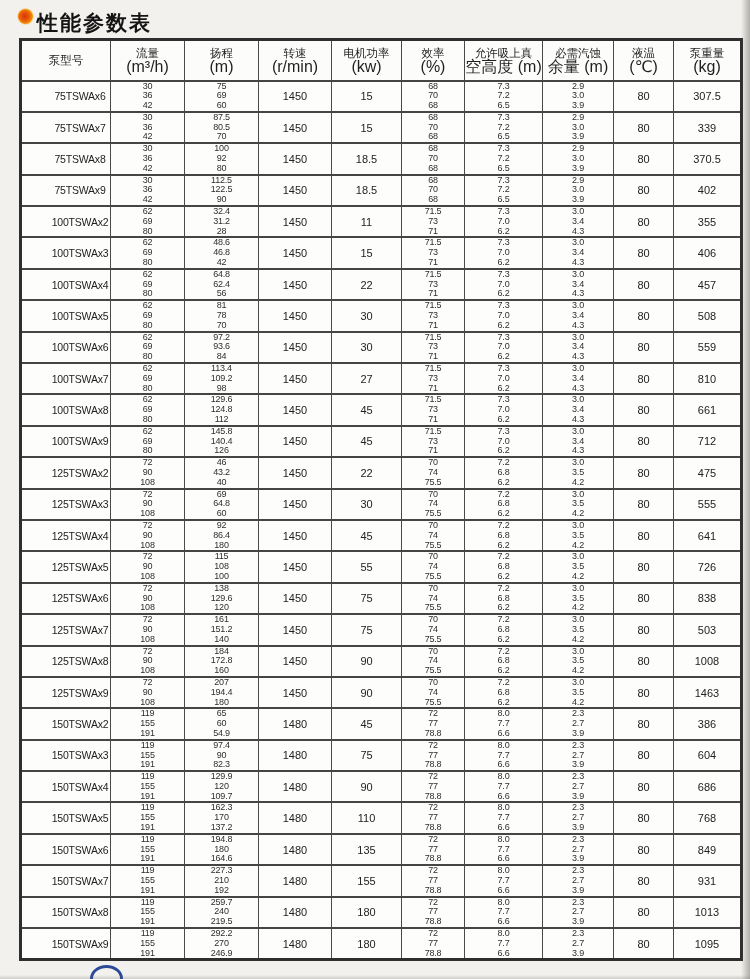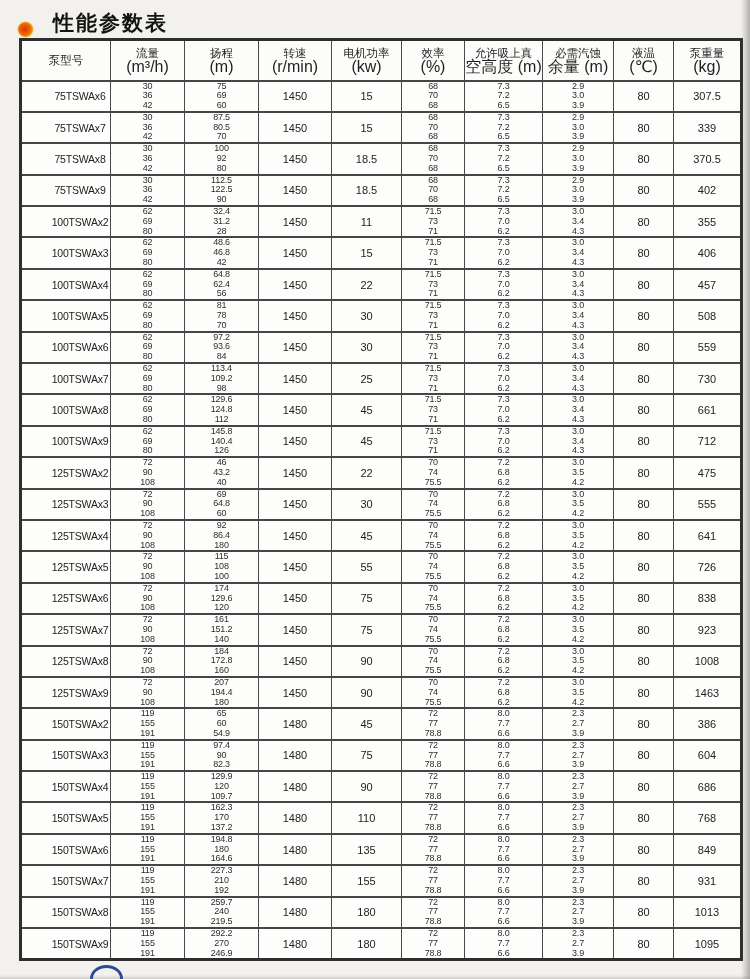--- a/index.html
+++ b/index.html
@@ -7,21 +7,21 @@
     width:750px;height:979px;position:relative;overflow:hidden;
     background:#f2f1ed;
     font-family:"Liberation Sans","DejaVu Sans",sans-serif;
   }
   
   .edge-right{position:absolute;top:0;right:0;width:9px;height:100%;
     background:linear-gradient(to right,rgba(120,118,112,0),rgba(96,94,88,.45));}
   .edge-bottom{position:absolute;left:0;bottom:0;width:100%;height:4px;
     background:linear-gradient(to bottom,rgba(120,118,112,0),rgba(96,94,88,.25));}
 
-  .title-row{position:absolute;left:18px;top:9px;display:flex;align-items:flex-end;gap:20px;}
+  .title-row{position:absolute;left:18px;top:9px;display:flex;align-items:flex-start;gap:4px;}
   .bullet{width:15px;height:15px;border-radius:50%;
     background:radial-gradient(circle at 45% 48%, #d93708 0%, #e85c08 40%, #f59300 68%, #fcc32a 100%);
     box-shadow:0 0 0 1px rgba(250,190,40,.35);}
   .page-title{font-size:21px;font-weight:bold;color:#141414;letter-spacing:2px;}
 
   table{
     position:absolute;left:19px;top:38px;width:722px;height:748px;
     border-collapse:collapse;table-layout:fixed;background:#fdfdfb;
     border:3px solid #2e2e2e;
   }
@@ -400,38 +400,38 @@
           <div>62</div>
           <div>69</div>
           <div>80</div>
         </td>
         <td class="triple">
           <div>113.4</div>
           <div>109.2</div>
           <div>98</div>
         </td>
         <td class="single">1450</td>
-        <td class="single">25</td>
+        <td class="single">27</td>
         <td class="triple">
           <div>71.5</div>
           <div>73</div>
           <div>71</div>
         </td>
         <td class="triple">
           <div>7.3</div>
           <div>7.0</div>
           <div>6.2</div>
         </td>
         <td class="triple">
           <div>3.0</div>
           <div>3.4</div>
           <div>4.3</div>
         </td>
         <td class="single">80</td>
-        <td class="single">730</td>
+        <td class="single">810</td>
       </tr>
       <tr>
         <td class="model">100TSWAx8</td>
         <td class="triple">
           <div>62</div>
           <div>69</div>
           <div>80</div>
         </td>
         <td class="triple">
           <div>129.6</div>
@@ -619,21 +619,21 @@
         <td class="single">726</td>
       </tr>
       <tr>
         <td class="model">125TSWAx6</td>
         <td class="triple">
           <div>72</div>
           <div>90</div>
           <div>108</div>
         </td>
         <td class="triple">
-          <div>174</div>
+          <div>138</div>
           <div>129.6</div>
           <div>120</div>
         </td>
         <td class="single">1450</td>
         <td class="single">75</td>
         <td class="triple">
           <div>70</div>
           <div>74</div>
           <div>75.5</div>
         </td>
@@ -673,21 +673,21 @@
           <div>7.2</div>
           <div>6.8</div>
           <div>6.2</div>
         </td>
         <td class="triple">
           <div>3.0</div>
           <div>3.5</div>
           <div>4.2</div>
         </td>
         <td class="single">80</td>
-        <td class="single">923</td>
+        <td class="single">503</td>
       </tr>
       <tr>
         <td class="model">125TSWAx8</td>
         <td class="triple">
           <div>72</div>
           <div>90</div>
           <div>108</div>
         </td>
         <td class="triple">
           <div>184</div>

